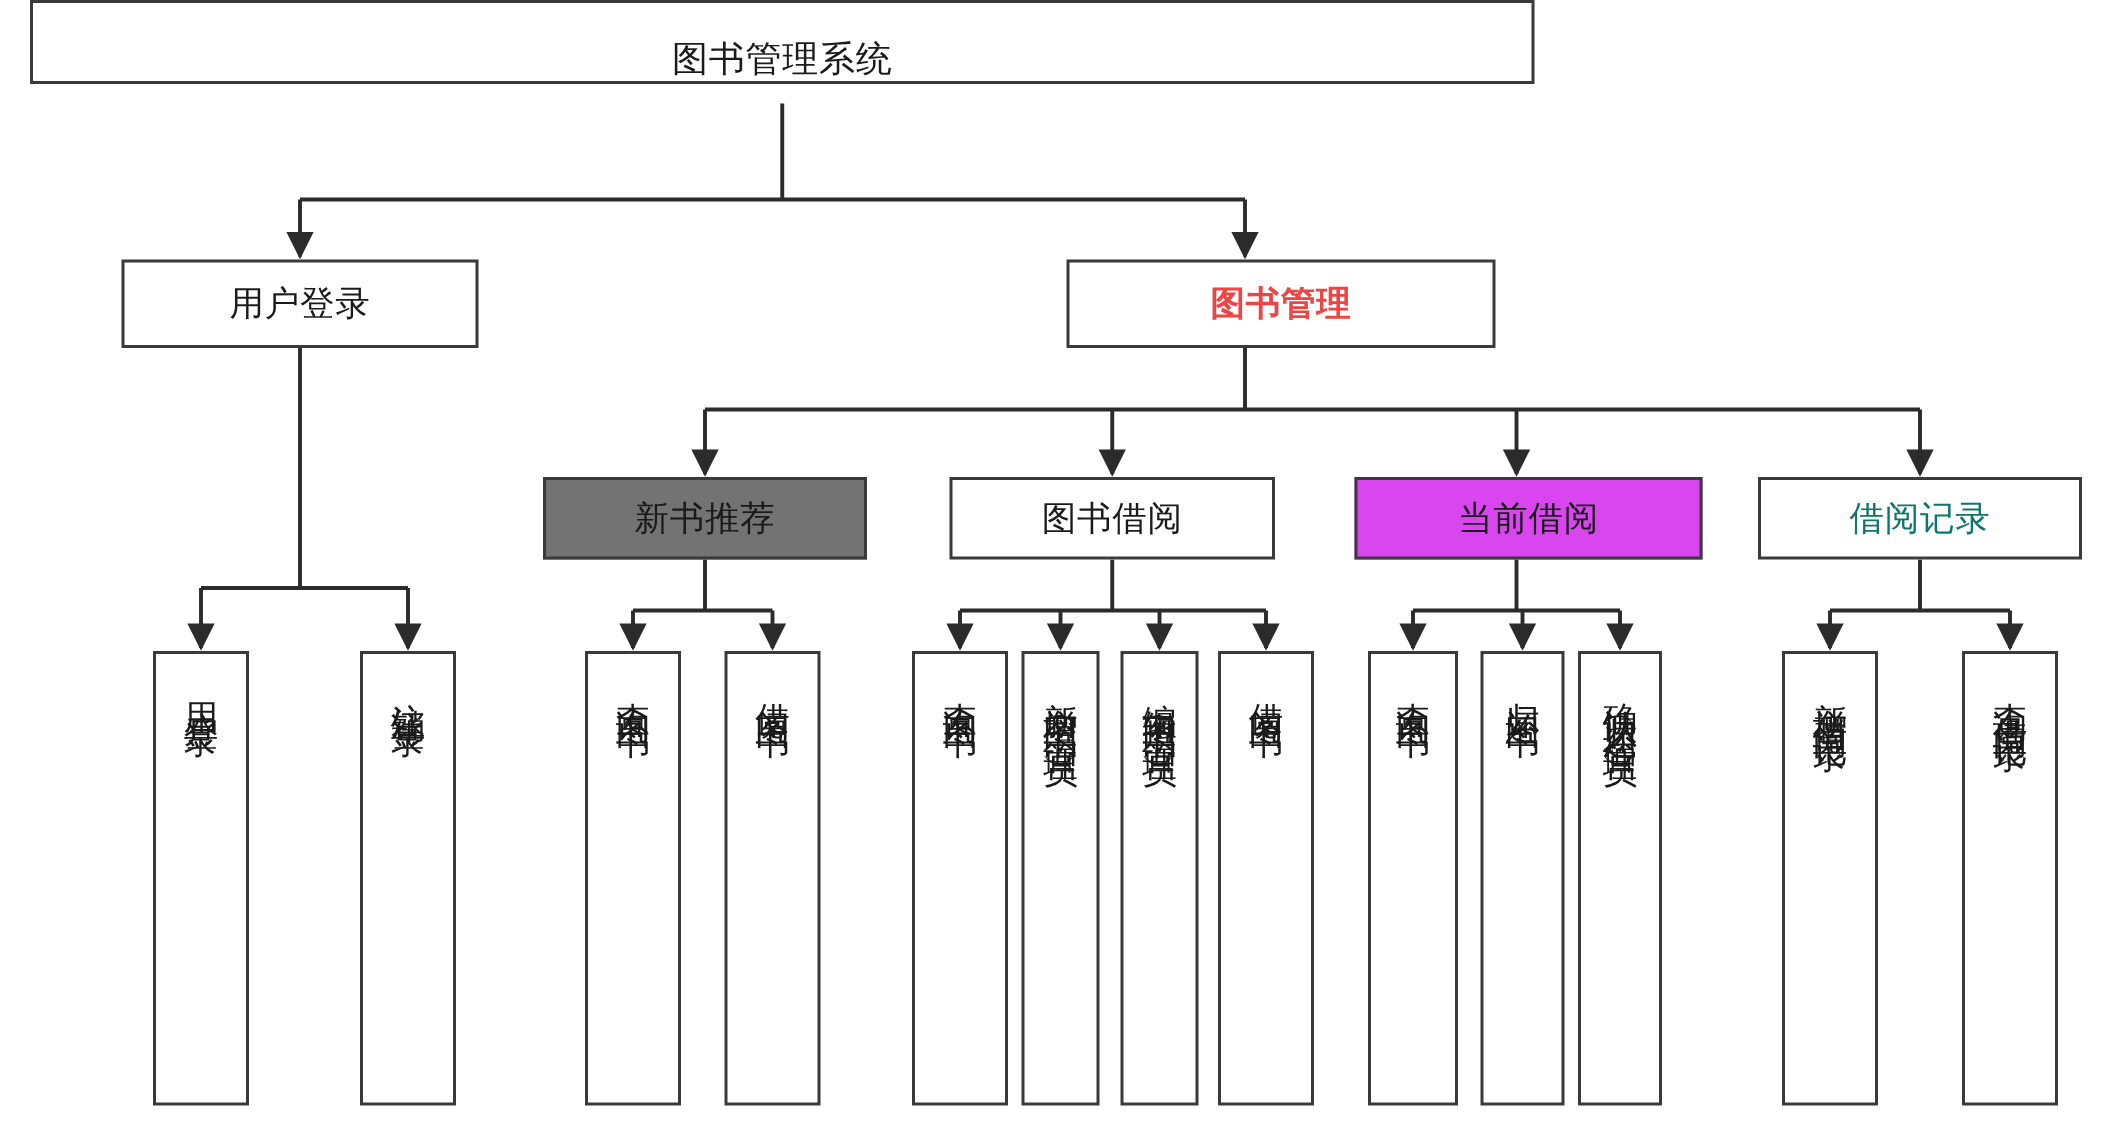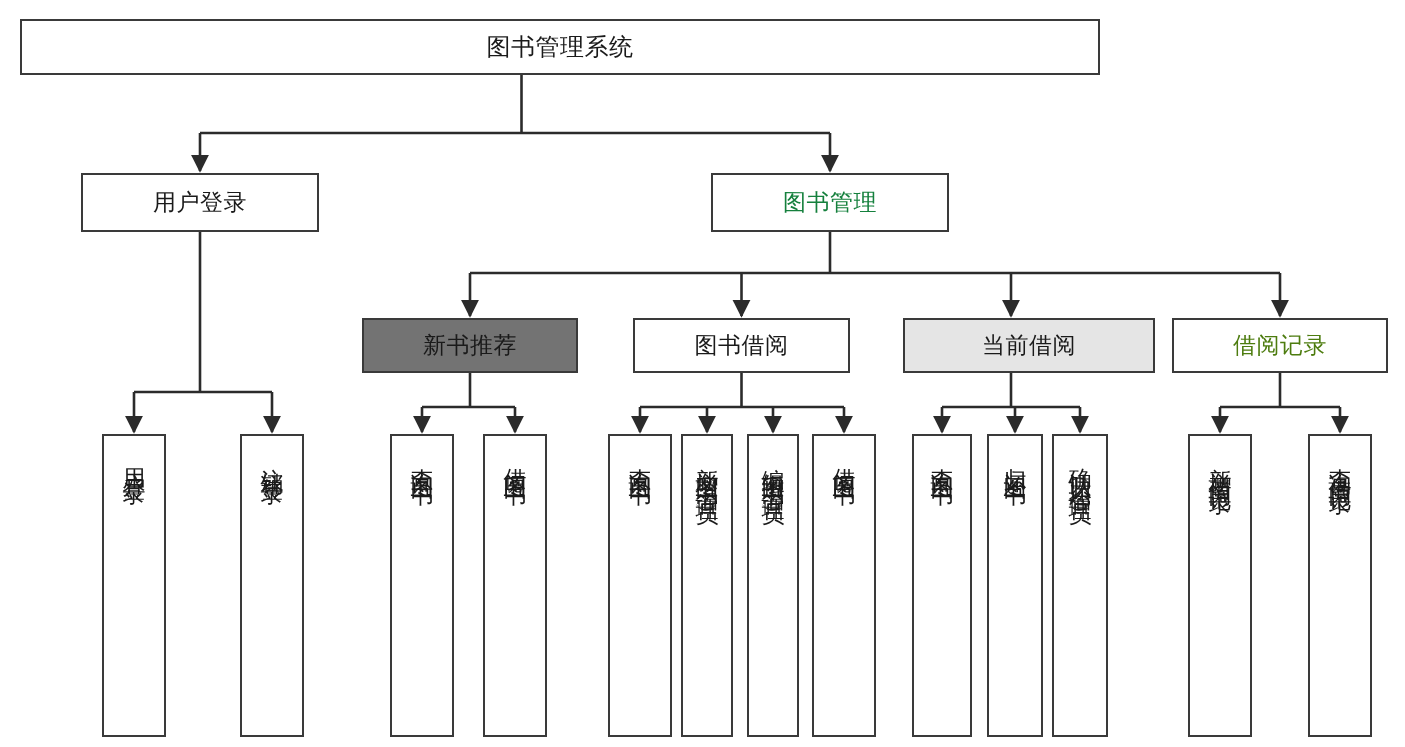--- a/index.html
+++ b/index.html
@@ -110,41 +110,41 @@
         <path d="M 942 407 L 942 432" fill="none" stroke="#2b2b2b" stroke-width="2.6" marker-end="url(#arrow)"></path>
         <path d="M 1015 407 L 1015 432" fill="none" stroke="#2b2b2b" stroke-width="2.6" marker-end="url(#arrow)"></path>
         <path d="M 1080 407 L 1080 432" fill="none" stroke="#2b2b2b" stroke-width="2.6" marker-end="url(#arrow)"></path>
         <path d="M 1280 373 L 1280 407" fill="none" stroke="#2b2b2b" stroke-width="2.6"></path>
         <path d="M 1220 407 L 1340 407" fill="none" stroke="#2b2b2b" stroke-width="2.6"></path>
         <path d="M 1220 407 L 1220 432" fill="none" stroke="#2b2b2b" stroke-width="2.6" marker-end="url(#arrow)"></path>
         <path d="M 1340 407 L 1340 432" fill="none" stroke="#2b2b2b" stroke-width="2.6" marker-end="url(#arrow)"></path>
       </g>
   </svg>
 
-  <div class="node root horizontal" style="left: 20px; top: 19px; width: 1080px; height: 56px; border-color: rgb(58, 58, 58); background: rgb(255, 255, 255); color: rgb(26, 26, 26);">
+  <div class="node root horizontal" style="left: 20px; top: 0; width: 1003px; height: 56px; border-color: rgb(58, 58, 58); background: rgb(255, 255, 255); color: rgb(26, 26, 26); align-items: flex-end;">
     <span class="label">图书管理系统</span>
   </div>
 
   <div class="node horizontal" style="left: 81px; top: 173px; width: 238px; height: 59px; border-color: rgb(58, 58, 58); background: rgb(255, 255, 255); color: rgb(26, 26, 26);">
     <span class="label">用户登录</span>
   </div>
-  <div class="node horizontal" style="left: 711px; top: 173px; width: 238px; height: 59px; border-color: rgb(58, 58, 58); background: rgb(255, 255, 255); color: #15803d;">
+  <div class="node horizontal" style="left: 711px; top: 173px; width: 286px; height: 59px; border-color: rgb(58, 58, 58); background: rgb(255, 255, 255); color: #ef4444; font-weight: bold;">
     <span class="label">图书管理</span>
   </div>
 
   <div class="node horizontal" style="left: 362px; top: 318px; width: 216px; height: 55px; border-color: rgb(58, 58, 58); background: #737373; color: rgb(26, 26, 26);">
     <span class="label">新书推荐</span>
   </div>
   <div class="node horizontal" style="left: 633px; top: 318px; width: 217px; height: 55px; border-color: rgb(58, 58, 58); background: rgb(255, 255, 255); color: rgb(26, 26, 26);">
     <span class="label">图书借阅</span>
   </div>
-  <div class="node horizontal" style="left: 903px; top: 318px; width: 252px; height: 55px; border-color: rgb(58, 58, 58); background: #e5e5e5; color: rgb(26, 26, 26);">
+  <div class="node horizontal" style="left: 903px; top: 318px; width: 232px; height: 55px; border-color: rgb(58, 58, 58); background: #d946ef; color: rgb(26, 26, 26);">
     <span class="label">当前借阅</span>
   </div>
-  <div class="node horizontal" style="left: 1172px; top: 318px; width: 216px; height: 55px; border-color: rgb(58, 58, 58); background: rgb(255, 255, 255); color: #4d7c0f;">
+  <div class="node horizontal" style="left: 1172px; top: 318px; width: 216px; height: 55px; border-color: rgb(58, 58, 58); background: rgb(255, 255, 255); color: #0f766e;">
     <span class="label">借阅记录</span>
   </div>
 
   <div class="node vertical" style="left: 102px; top: 434px; width: 64px; height: 303px; border-color: rgb(58, 58, 58); background: rgb(255, 255, 255); color: rgb(26, 26, 26);">
     <span class="label">用户登录</span>
   </div>
   <div class="node vertical" style="left: 240px; top: 434px; width: 64px; height: 303px; border-color: rgb(58, 58, 58); background: rgb(255, 255, 255); color: rgb(26, 26, 26);">
     <span class="label">注销登录</span>
   </div>
   <div class="node vertical" style="left: 390px; top: 434px; width: 64px; height: 303px; border-color: rgb(58, 58, 58); background: rgb(255, 255, 255); color: rgb(26, 26, 26);">

